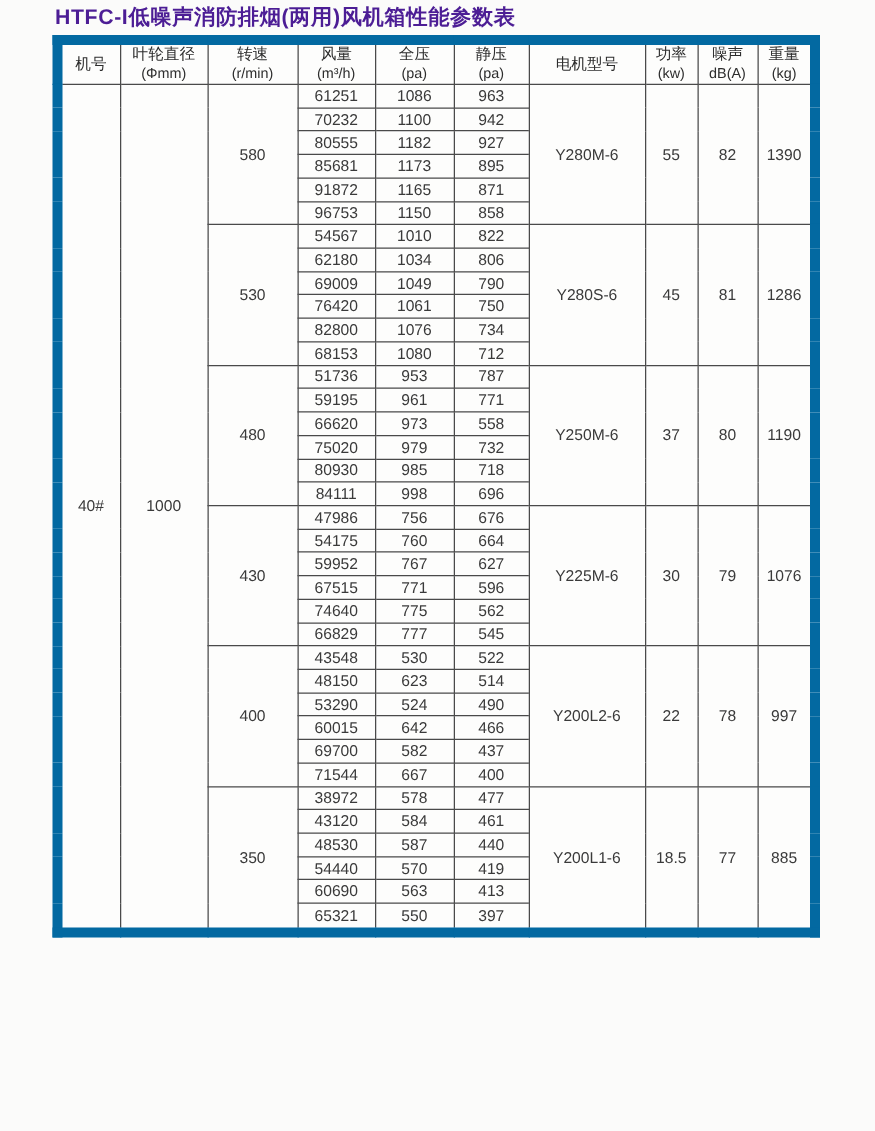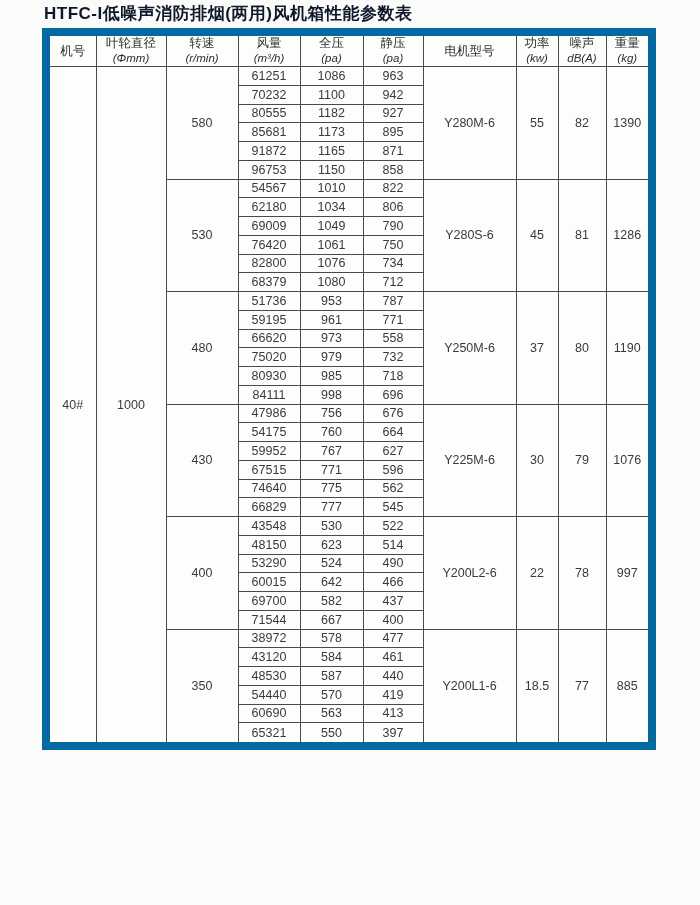--- a/index.html
+++ b/index.html
@@ -11,21 +11,21 @@
     overflow: hidden;
   }
   .page {
     position: absolute;
     left: 42px; top: 4px;
     width: 616px;
   }
   .doc-title {
     font-size: 17px;
     font-weight: bold;
-    color: #0f172a;
+    color: #4c1d95;
     letter-spacing: 0.5px;
     margin: 0 0 4px 2px;
     line-height: 20px;
     white-space: nowrap;
   }
   table.spec {
     border-collapse: collapse;
     table-layout: fixed;
     width: 606px;
     height: 722px;
@@ -48,21 +48,21 @@
     vertical-align: middle;
     padding: 0 2px;
   }
   thead tr { height: 34px; }
   th {
     font-weight: normal;
     font-size: 12.5px;
     color: #2d2d2d;
     line-height: 15px;
   }
-  th .h-sub { font-size: 11.5px; color: #2d2d2d; font-style: italic; }
+  th .h-sub { font-size: 11.5px; color: #2d2d2d; }
   td {
     font-size: 12.5px;
     color: #3a3a3a;
   }
 </style>
 </head>
 <body>
 
 <div class="page">
   <div class="doc-title">HTFC-I低噪声消防排烟(两用)风机箱性能参数表</div>
@@ -156,21 +156,21 @@
           <td>76420</td>
           <td>1061</td>
           <td>750</td>
         </tr>
         <tr>
           <td>82800</td>
           <td>1076</td>
           <td>734</td>
         </tr>
         <tr>
-          <td>68379</td>
+          <td>68153</td>
           <td>1080</td>
           <td>712</td>
         </tr>
         <tr>
           <td rowspan="6">480</td>
           <td>51736</td>
           <td>953</td>
           <td>787</td>
           <td rowspan="6">Y250M-6</td>
           <td rowspan="6">37</td>

